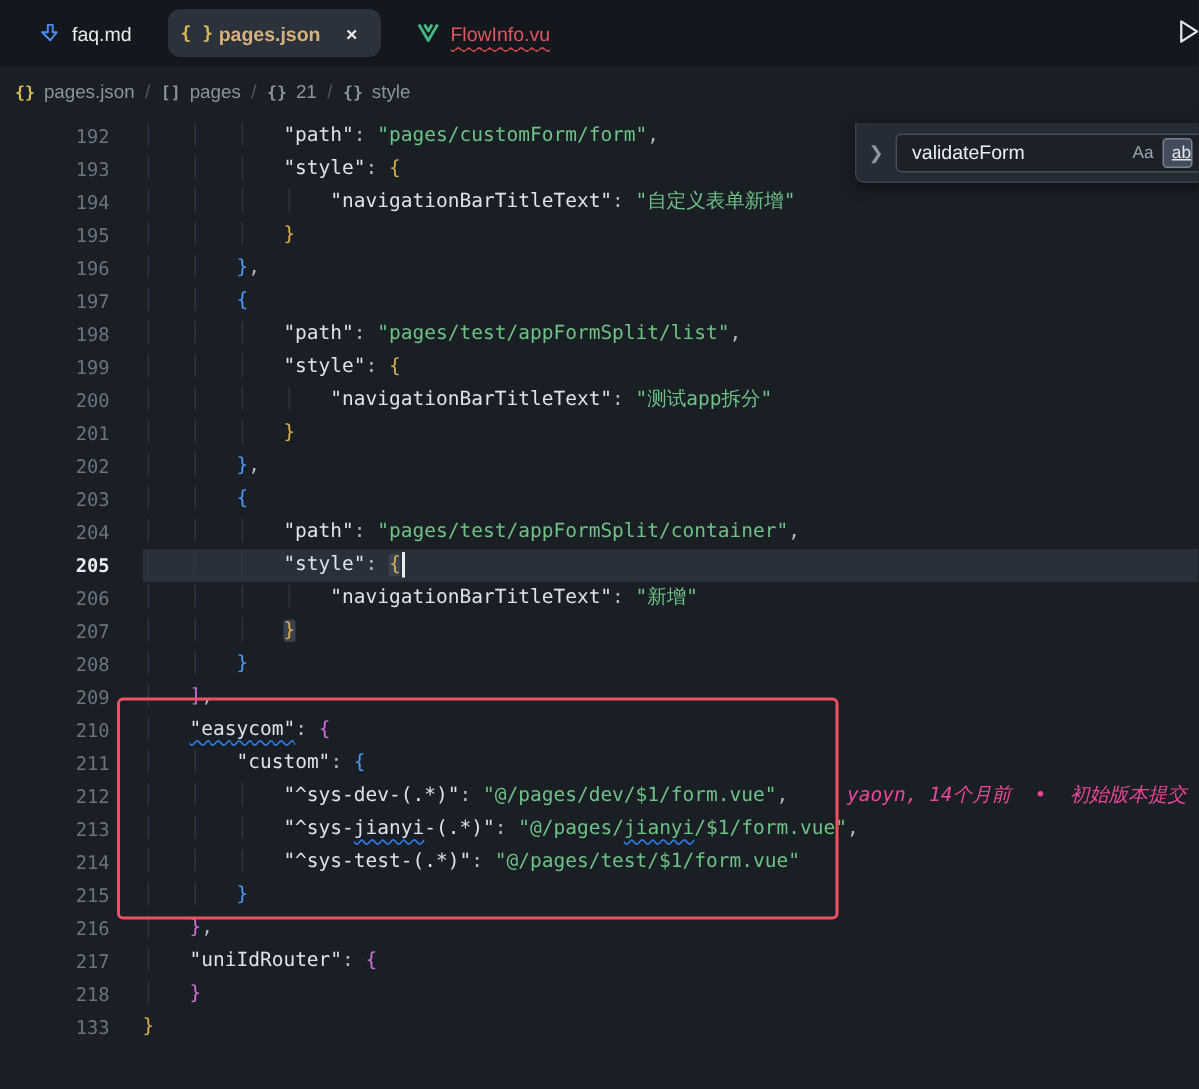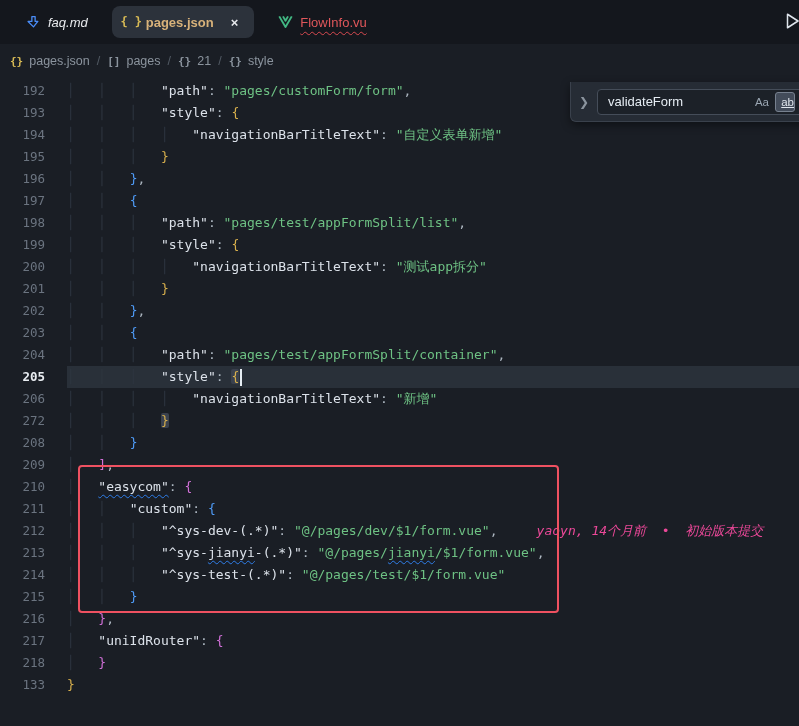--- a/index.html
+++ b/index.html
@@ -22,39 +22,39 @@
     padding:0 20px; height:44px;
     font-size:13px; cursor:pointer; white-space:nowrap;
   }
   .tab.active {
     background:#2c323b; height:32px; border-radius:8px;
     padding:0 12px; margin:0 4px; font-weight:bold;
   }
   .tab .ticon { width:15px; height:15px; display:inline-flex; align-items:center; justify-content:center; flex:none; }
   .tab .json-glyph { color:#d7ba55; font-family:"DejaVu Sans Mono", monospace; font-size:12px; font-weight:bold; }
   .t-gold { color:#d8b27a; } .t-white { color:#e8eaed; } .t-green { color:#5cc9a7; } .t-red { color:#e0575b; }
-  .t-italic { font-style:italic; }
+  .t-italic { }
   .sqr { text-decoration:underline wavy #d84a50; text-decoration-thickness:1px; text-underline-offset:4px; text-decoration-skip-ink:none; }
   .tab-close { color:#e8eaed; font-size:13px; font-weight:bold; margin-left:6px; padding:1px 4px; border-radius:4px; }
   .run-btn { position:absolute; right:-6px; top:12px; width:22px; height:20px; color:#dfe5ec; }
 
   
   .breadcrumb {
     height:34px; display:flex; align-items:center;
     padding-left:10px; font-size:12.5px; color:#8b949e; background:#1a1e25;
   }
   .bc-item { display:flex; align-items:center; gap:6px; cursor:pointer; }
   .bc-icon { font-family:"DejaVu Sans Mono", monospace; font-size:11px; color:#8b949e; font-weight:bold; }
   .bc-icon.yellow { color:#d7ba55; }
   .bc-sep { margin:0 7px; color:#525a64; }
 
   
   .editor { position:relative; height:648px; font-family:"DejaVu Sans Mono", monospace; font-size:13px; }
   .lines { padding-top:2px; }
-  .line { display:flex; line-height:22px; height:22px; white-space:pre; }
+  .line { display:flex; line-height:22px; height:22px; white-space:pre;padding-left:28px; }
   .ln { width:45px; flex:none; text-align:right; color:#6b7480; font-size:12.5px; user-select:none; }
   .line.active .ln { color:#e8ecf1; font-weight:bold; }
   .lc { flex:1; margin-left:22px; white-space:pre; }
   .line.active .lc { background:#293039; }
   .guide { color:#2e3540; }
   .tk-k { color:#dce2ea; } .tk-p { color:#aeb8c2; } .tk-s { color:#6ec284; }
   .tk-by { color:#d8b04d; } .tk-bp { color:#d170d8; } .tk-bb { color:#4f9cf8; }
   .tk-blame { color:#ec4899; font-size:13px;font-style:italic; }
   .sq { text-decoration:underline wavy #2e7de9; text-decoration-thickness:1px; text-underline-offset:3px; text-decoration-skip-ink:none; }
   .match { background:#3a414e; border-radius:2px; }
@@ -155,21 +155,21 @@
       <div class="line"><span class="ln">197</span><span class="lc"><span class="guide">│   │   </span><span class="tk-bb">{</span></span></div>
       <div class="line"><span class="ln">198</span><span class="lc"><span class="guide">│   │   │   </span><span class="tk-k">"path"</span><span class="tk-p">: </span><span class="tk-s">"pages/test/appFormSplit/list"</span><span class="tk-p">,</span></span></div>
       <div class="line"><span class="ln">199</span><span class="lc"><span class="guide">│   │   │   </span><span class="tk-k">"style"</span><span class="tk-p">: </span><span class="tk-by">{</span></span></div>
       <div class="line"><span class="ln">200</span><span class="lc"><span class="guide">│   │   │   │   </span><span class="tk-k">"navigationBarTitleText"</span><span class="tk-p">: </span><span class="tk-s">"测试app拆分"</span></span></div>
       <div class="line"><span class="ln">201</span><span class="lc"><span class="guide">│   │   │   </span><span class="tk-by">}</span></span></div>
       <div class="line"><span class="ln">202</span><span class="lc"><span class="guide">│   │   </span><span class="tk-bb">}</span><span class="tk-p">,</span></span></div>
       <div class="line"><span class="ln">203</span><span class="lc"><span class="guide">│   │   </span><span class="tk-bb">{</span></span></div>
       <div class="line"><span class="ln">204</span><span class="lc"><span class="guide">│   │   │   </span><span class="tk-k">"path"</span><span class="tk-p">: </span><span class="tk-s">"pages/test/appFormSplit/container"</span><span class="tk-p">,</span></span></div>
       <div class="line active"><span class="ln">205</span><span class="lc"><span class="guide">│   │   │   </span><span class="tk-k">"style"</span><span class="tk-p">: </span><span class="tk-by match">{</span><span class="cursor"></span></span></div>
       <div class="line"><span class="ln">206</span><span class="lc"><span class="guide">│   │   │   │   </span><span class="tk-k">"navigationBarTitleText"</span><span class="tk-p">: </span><span class="tk-s">"新增"</span></span></div>
-      <div class="line"><span class="ln">272</span><span class="lc"><span class="guide">│   │   │   </span><span class="tk-by match">}</span></span></div>
+      <div class="line"><span class="ln">207</span><span class="lc"><span class="guide">│   │   │   </span><span class="tk-by match">}</span></span></div>
       <div class="line"><span class="ln">208</span><span class="lc"><span class="guide">│   │   </span><span class="tk-bb">}</span></span></div>
       <div class="line"><span class="ln">209</span><span class="lc"><span class="guide">│   </span><span class="tk-bp">]</span><span class="tk-p">,</span></span></div>
       <div class="line"><span class="ln">210</span><span class="lc"><span class="guide">│   </span><span class="tk-k sq">"easycom"</span><span class="tk-p">: </span><span class="tk-bp">{</span></span></div>
       <div class="line"><span class="ln">211</span><span class="lc"><span class="guide">│   │   </span><span class="tk-k">"custom"</span><span class="tk-p">: </span><span class="tk-bb">{</span></span></div>
       <div class="line"><span class="ln">212</span><span class="lc"><span class="guide">│   │   │   </span><span class="tk-k">"^sys-dev-(.*)"</span><span class="tk-p">: </span><span class="tk-s">"@/pages/dev/$1/form.vue"</span><span class="tk-p">,</span><span class="tk-blame">     yaoyn, 14个月前  •  初始版本提交</span></span></div>
       <div class="line"><span class="ln">213</span><span class="lc"><span class="guide">│   │   │   </span><span class="tk-k">"^sys-</span><span class="tk-k sq">jianyi</span><span class="tk-k">-(.*)"</span><span class="tk-p">: </span><span class="tk-s">"@/pages/</span><span class="tk-s sq">jianyi</span><span class="tk-s">/$1/form.vue"</span><span class="tk-p">,</span></span></div>
       <div class="line"><span class="ln">214</span><span class="lc"><span class="guide">│   │   │   </span><span class="tk-k">"^sys-test-(.*)"</span><span class="tk-p">: </span><span class="tk-s">"@/pages/test/$1/form.vue"</span></span></div>
       <div class="line"><span class="ln">215</span><span class="lc"><span class="guide">│   │   </span><span class="tk-bb">}</span></span></div>
       <div class="line"><span class="ln">216</span><span class="lc"><span class="guide">│   </span><span class="tk-bp">}</span><span class="tk-p">,</span></span></div>
       <div class="line"><span class="ln">217</span><span class="lc"><span class="guide">│   </span><span class="tk-k">"uniIdRouter"</span><span class="tk-p">: </span><span class="tk-bp">{</span></span></div>

